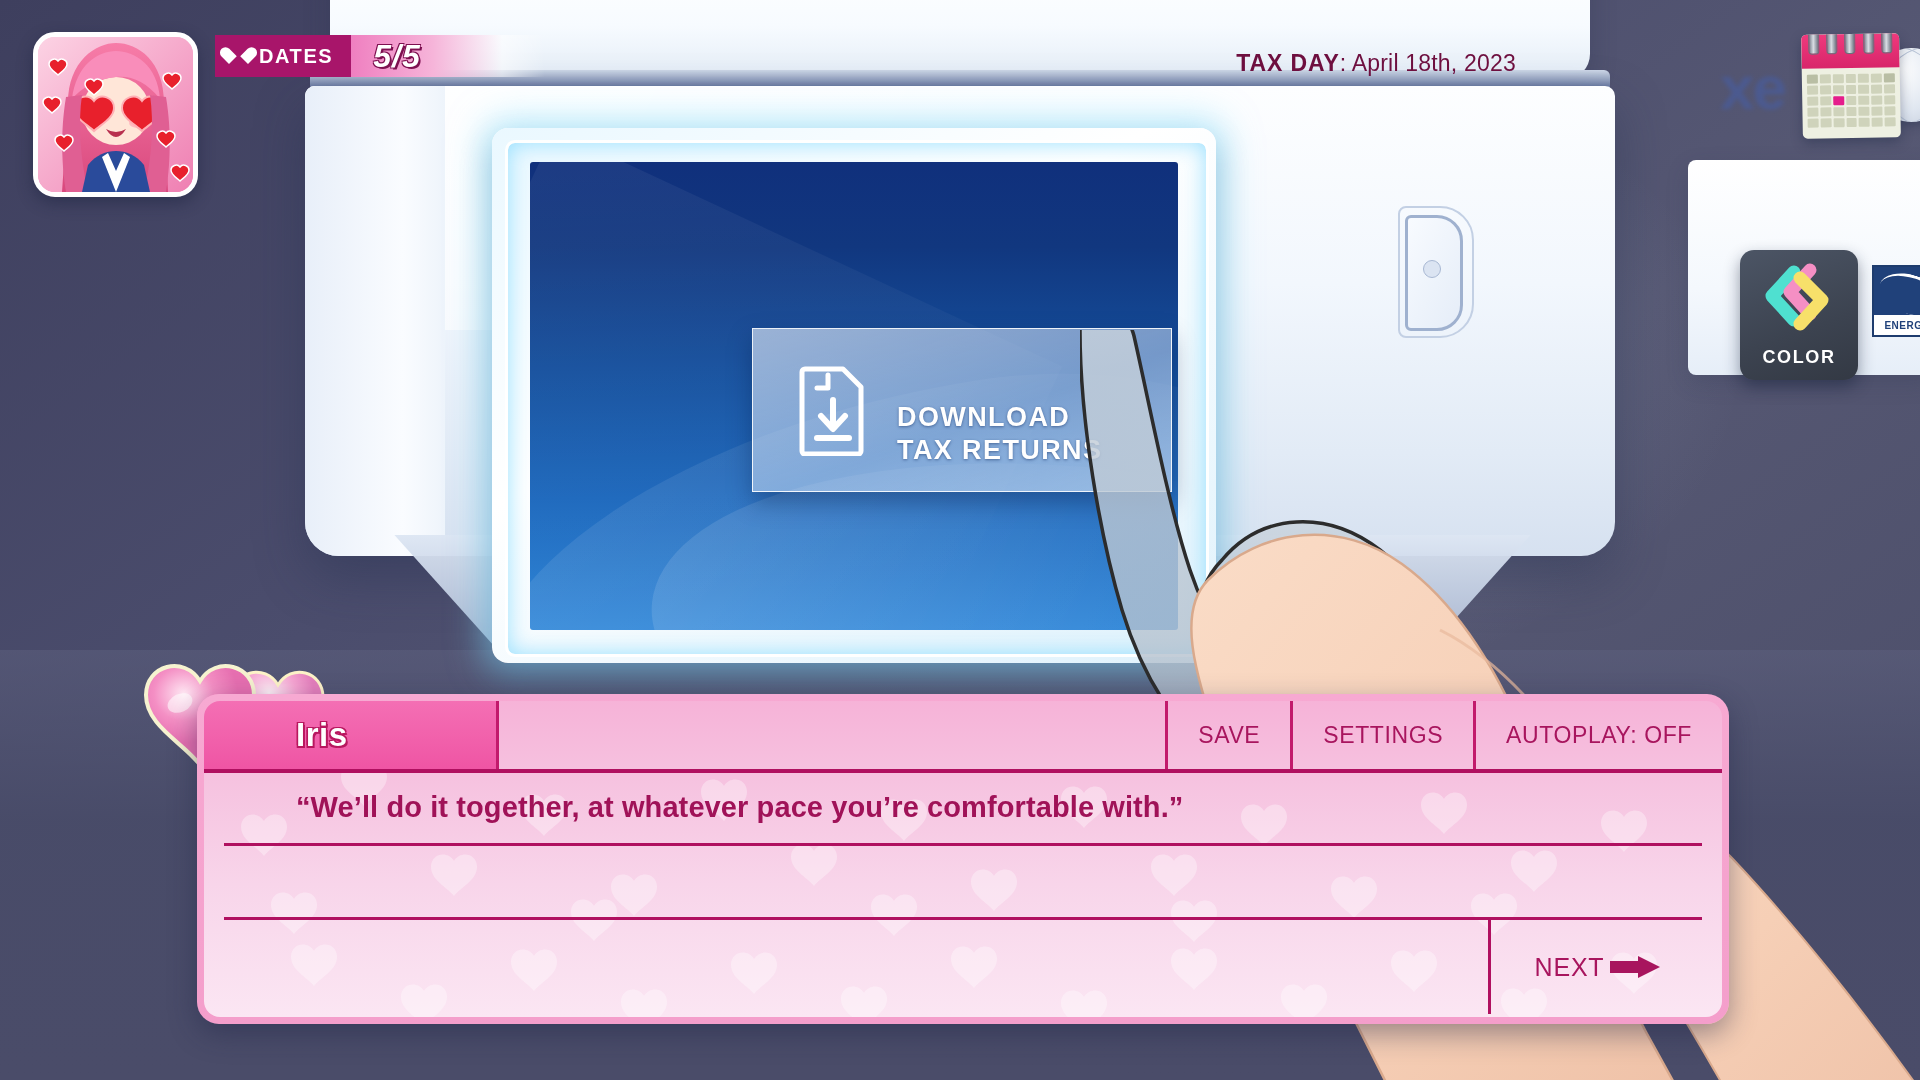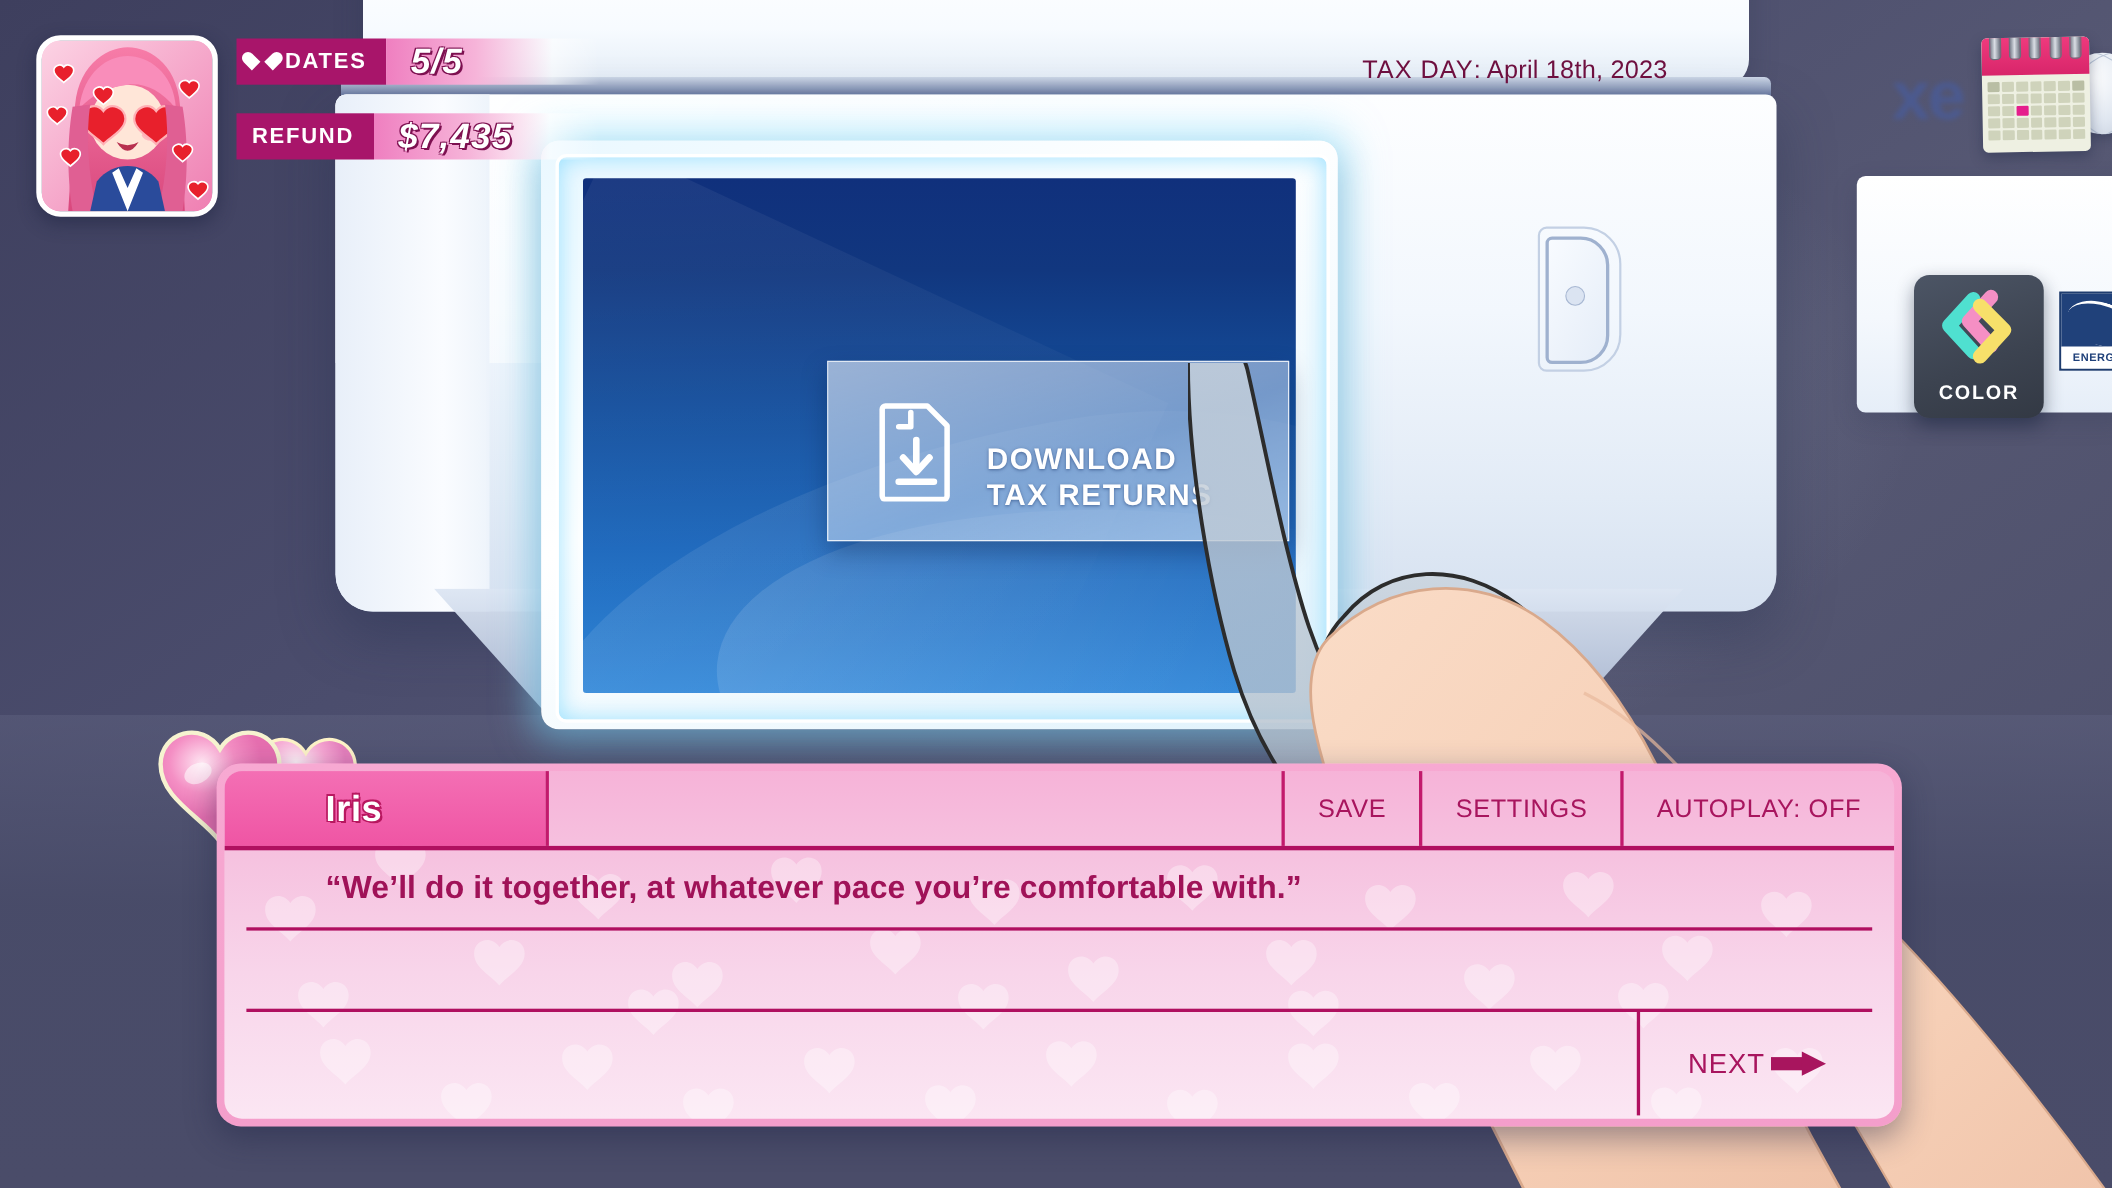--- a/index.html
+++ b/index.html
@@ -127,21 +127,21 @@
     color:#fff;font-size:32px;font-weight:bold;font-style:italic;letter-spacing:1px;
     text-shadow:2px 2px 0 #7d1050,-1px -1px 0 #7d1050,1px -1px 0 #7d1050,-1px 1px 0 #7d1050;}
   .heart-ico{width:19px;height:17px;position:relative;display:inline-block;}
   .heart-ico::before,.heart-ico::after{content:"";position:absolute;width:11px;height:16px;
     background:#fff;border-radius:11px 11px 0 0;top:0;}
   .heart-ico::before{left:0;transform:rotate(-45deg);transform-origin:0 100%;}
   .heart-ico::after{right:0;transform:rotate(45deg);transform-origin:100% 100%;}
 
   
   .taxday{position:absolute;right:404px;top:50px;color:#6e0f3f;font-size:23px;letter-spacing:.2px;white-space:nowrap;}
-  .taxday b{font-weight:normal;letter-spacing:.9px;text-align:right;}
+  .taxday b{font-weight:bold;letter-spacing:.9px;text-align:right;}
 
   
   .hearts-deco{position:absolute;left:128px;top:655px;width:230px;height:120px;}
   .dialog{position:absolute;left:197px;top:694px;width:1532px;height:330px;border-radius:22px;
     background:linear-gradient(180deg,#f7a9d2 0%,#f49ecb 100%);
     padding:7px;box-sizing:border-box;
     box-shadow:0 10px 28px rgba(30,35,70,.42);}
   .dialog-inner{position:relative;width:100%;height:100%;border-radius:16px;overflow:hidden;
     background:linear-gradient(180deg,#f6b3d8 0%,#f6c3e0 26%,#f8d5ea 58%,#fbe6f3 100%);}
   .hearts-pattern{position:absolute;inset:0;opacity:.55;}
@@ -379,28 +379,20 @@
     <div class="hud-row hud-dates">
       <div class="hud-label">
         <span class="heart-ico"></span>
         <span>DATES</span>
       </div>
       <div class="hud-bar">
         <span class="hud-value">5/5</span>
       </div>
     </div>
 
-    <div class="hud-row hud-refund">
-      <div class="hud-label">
-        <span>REFUND</span>
-      </div>
-      <div class="hud-bar">
-        <span class="hud-value">$7,435</span>
-      </div>
-    </div>
   </div>
 
   <div class="taxday"><b>TAX DAY</b><span>: </span><span>April 18th, 2023</span></div>
 
   <div class="hearts-deco">
     <svg width="230" height="120" viewBox="0 0 230 120">
       <defs>
         <radialGradient id="hg1" cx="35%" cy="28%">
           <stop offset="0%" stop-color="#ffe7f3"></stop>
             <stop offset="55%" stop-color="#f48fc4"></stop>

